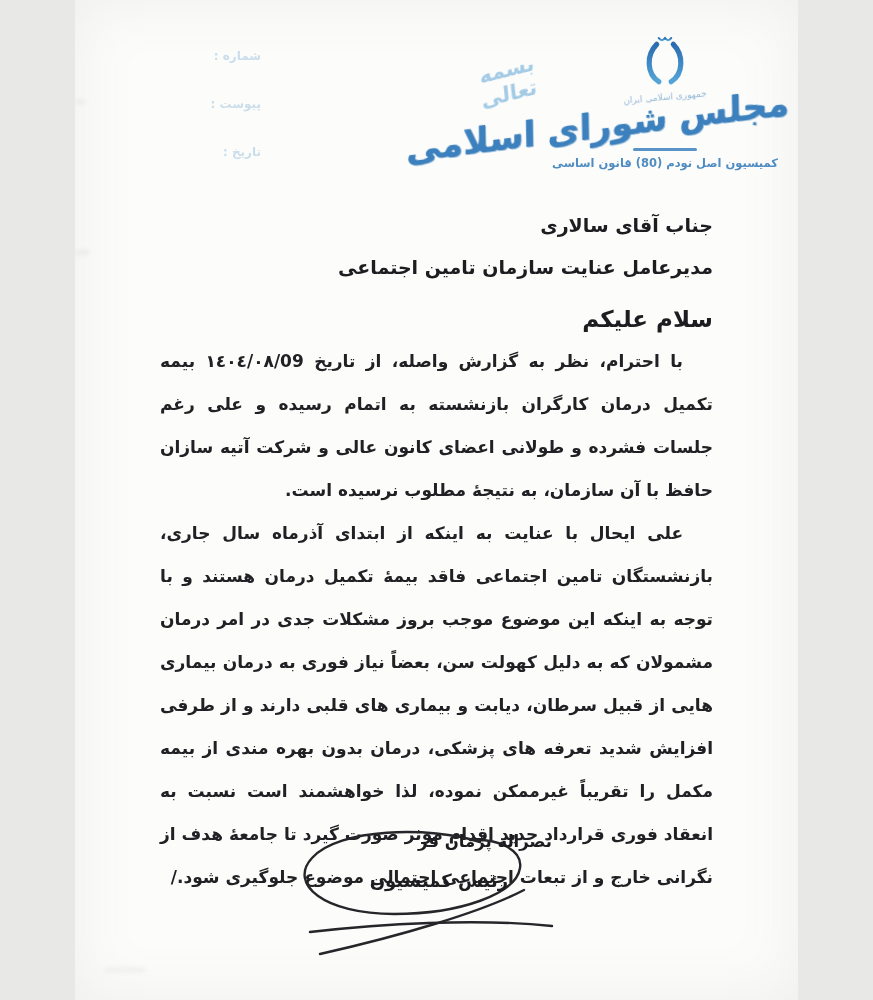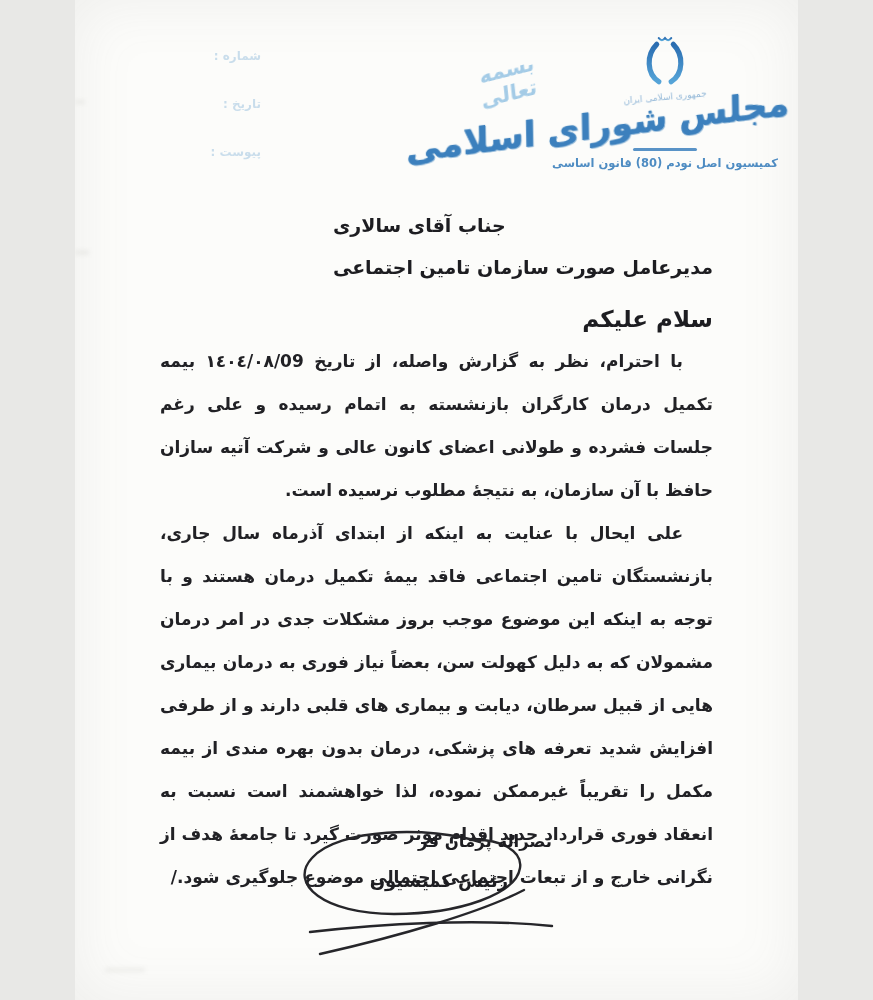--- a/index.html
+++ b/index.html
@@ -50,21 +50,21 @@
     width:64px;height:3px;background:#3c80bd;border-radius:2px;
     margin:10px auto 5px auto;opacity:.85;
   }
   .commission{
     color:#3c80bd;font-size:11.5px;font-weight:bold;direction:rtl;
     opacity:.9;filter:blur(.2px);
   }
   
   .recipient{
     position:absolute;top:204px;right:85px;
-    direction:rtl;text-align:left;
+    direction:rtl;text-align:right;
     color:#1d1d21;font-weight:bold;font-size:19px;line-height:42px;
   }
   .salutation{
     position:absolute;top:306px;right:85px;
     direction:rtl;color:#1d1d21;font-weight:bold;font-size:23px;
   }
   .body-text{
     position:absolute;top:340px;right:85px;left:85px;
     direction:rtl;text-align:justify;
     color:#212125;font-weight:bold;font-size:17px;line-height:43px;
@@ -87,22 +87,22 @@
   .a2{top:250px;left:0;width:14px;height:5px;}
   .a3{bottom:28px;left:30px;width:40px;height:4px;}
 </style>
 </head>
 <body>
 
 <div class="page">
 
   <div class="corner-fields">
     <div class="corner-field">شماره :</div>
+    <div class="corner-field">پیوست :</div>
     <div class="corner-field">تاریخ :</div>
-    <div class="corner-field">پیوست :</div>
   </div>
 
   <div class="bismillah">بسمه تعالی</div>
 
   <div class="logo-block">
     <svg class="emblem" viewBox="0 0 44 54" xmlns="http://www.w3.org/2000/svg">
       <defs>
         <linearGradient id="embg" x1="0" y1="0" x2="0" y2="1">
           <stop offset="0" stop-color="#2a6cb0"></stop>
           <stop offset="1" stop-color="#55a4d8"></stop>
@@ -116,21 +116,21 @@
       </g>
     </svg>
     <div class="republic">جمهوری اسلامی ایران</div>
     <div class="assembly">مجلس شورای اسلامی</div>
     <div class="logo-divider"></div>
     <div class="commission">کمیسیون اصل نودم (80) قانون اساسی</div>
   </div>
 
   <div class="recipient">
     <div>جناب آقای سالاری</div>
-    <div>مدیرعامل صورت سازمان تامین اجتماعی</div>
+    <div>مدیرعامل عنایت سازمان تامین اجتماعی</div>
   </div>
 
   <div class="salutation">سلام علیکم</div>
 
   <div class="body-text">
     <p>با احترام، نظر به گزارش واصله، از تاریخ ١٤٠٤/٠٨/09 بیمه تکمیل درمان کارگران بازنشسته به اتمام رسیده و علی رغم جلسات فشرده و طولانی اعضای کانون عالی و شرکت آتیه سازان حافظ با آن سازمان، به نتیجهٔ مطلوب نرسیده است.</p>
     <p>علی ایحال با عنایت به اینکه از ابتدای آذرماه سال جاری، بازنشستگان تامین اجتماعی فاقد بیمهٔ تکمیل درمان هستند و با توجه به اینکه این موضوع موجب بروز مشکلات جدی در امر درمان مشمولان که به دلیل کهولت سن، بعضاً نیاز فوری به درمان بیماری هایی از قبیل سرطان، دیابت و بیماری های قلبی دارند و از طرفی افزایش شدید تعرفه های پزشکی، درمان بدون بهره مندی از بیمه مکمل را تقریباً غیرممکن نموده، لذا خواهشمند است نسبت به انعقاد فوری قرارداد جدید اقدام موثر صورت گیرد تا جامعهٔ هدف از نگرانی خارج و از تبعات اجتماعی احتمالی موضوع جلوگیری شود./</p>
   </div>
 
   <div class="signature">

